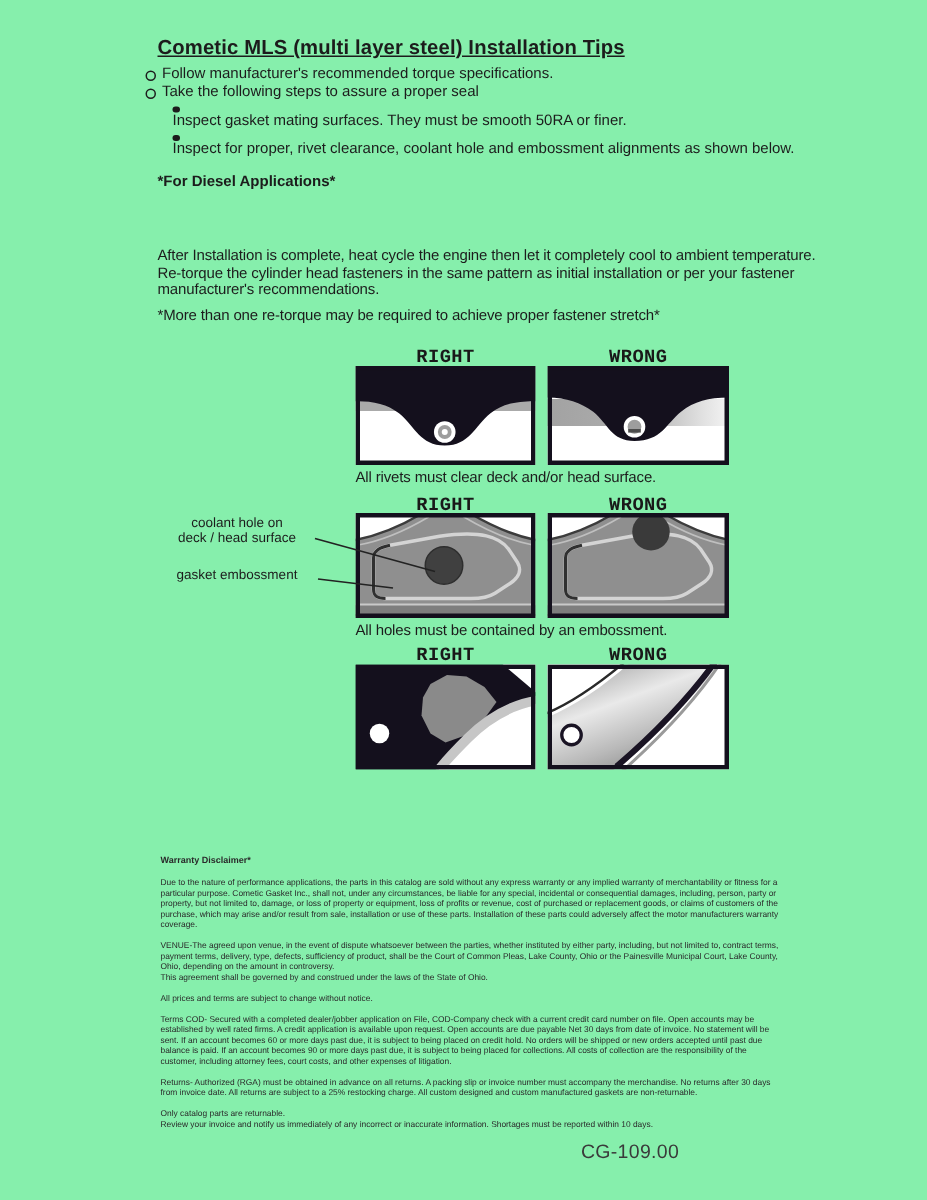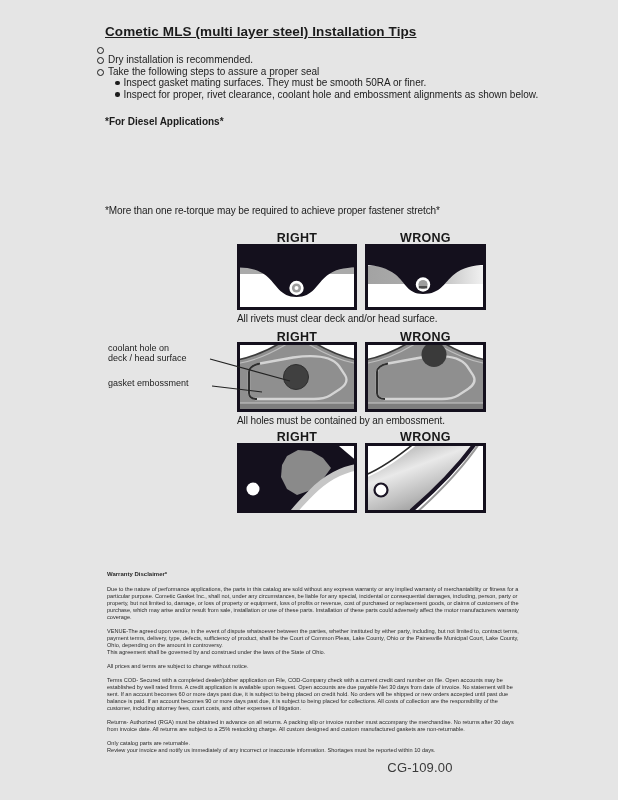--- a/index.html
+++ b/index.html
@@ -1,74 +1,72 @@
 <!DOCTYPE html>
 <html><head>
 <meta charset="utf-8">
 <style>
   html,body{margin:0;padding:0;background:#ffffff;}
   body{width:618px;height:800px;overflow:hidden;font-family:"Liberation Sans","DejaVu Sans",sans-serif;color:#1c1c1c;position:relative;}
-  .page{position:absolute;inset:0;background:#e5e5e5;}
+  .page{position:absolute;inset:0;background:#86efac;}
   .abs{position:absolute;}
   
   .title{left:105px;top:24px;font-size:13.5px;font-weight:bold;text-decoration:underline;letter-spacing:.1px;}
   
   .tips{left:97px;top:44px;width:460px;font-size:10px;line-height:11.7px;}
   .tip{display:flex;align-items:flex-start;}
   .tip .mk{width:5px;height:5px;border:1px solid #1c1c1c;border-radius:50%;margin:3px 4px 0 0;flex:none;}
-  .subtip{display:flex;align-items:flex-start;margin-left:18px;}
+  .subtip{display:flex;align-items:flex-start;margin-left:18px;flex-direction:column;}
   .subtip .mk2{width:4.5px;height:4.5px;background:#1c1c1c;border-radius:50%;margin:3.2px 4px 0 0;flex:none;}
   
   .dheading{left:105px;top:116px;font-size:10px;font-weight:bold;}
   .dpara{left:105px;width:452px;font-size:10px;line-height:11.6px;letter-spacing:-.1px;}
   .p1{top:133px;} .p2{top:165px;} .pnote{top:205px;}
   
-  .rw-label{width:120px;text-align:center;font-size:12.5px;font-weight:700;letter-spacing:.3px;color:#191919;}
+  .rw-label{width:120px;text-align:center;font-size:12.5px;font-weight:700;letter-spacing:.3px;color:#191919;font-family:Liberation Mono, monospace;}
   .panel{display:block;}
   .caption{left:237px;font-size:10px;line-height:10.8px;letter-spacing:-.1px;}
-  .annot{font-size:9px;line-height:9.8px;text-align:left;width:100px;color:#1c1c1c;}
+  .annot{font-size:9px;line-height:9.8px;text-align:center;width:100px;color:#1c1c1c;}
   
   .legal{left:107px;top:571px;width:413px;font-size:5.6px;line-height:7px;color:#2a2a2a;}
   .legal .lh{font-weight:bold;font-size:6px;margin:0 0 7.5px 0;}
   .legal p{margin:0 0 7px 0;}
   .legal p.tight{margin-bottom:0;}
   .legal p.cont{margin-top:0;}
   
   .pagenum{left:330px;top:760px;width:180px;text-align:center;font-size:13px;color:#3a3a3a;letter-spacing:.2px;}
 </style>
 </head>
 <body>
 
 <div class="page">
 
   <div class="abs title">Cometic MLS (multi layer steel) Installation Tips</div>
 
   <div class="abs tips">
     <div class="tip">
         <span class="mk"></span>
-      </div>
-    <div class="tip">
-        <span class="mk"></span>
-        <span>Dry installation is recommended.</span>
+        <span>Follow manufacturer's recommended torque specifications.</span>
       </div>
     <div class="tip">
         <span class="mk"></span>
         <span>Take the following steps to assure a proper seal</span>
       </div>
     <div class="subtip">
         <span class="mk2"></span>
         <span>Inspect gasket mating surfaces.  They must be smooth 50RA or finer.</span>
       </div>
     <div class="subtip">
         <span class="mk2"></span>
         <span>Inspect for proper, rivet clearance, coolant hole and embossment alignments as shown below.</span>
       </div>
   </div>
 
   <div class="abs dheading">*For Diesel Applications*</div>
+  <div class="abs dpara p2">After Installation is complete, heat cycle the engine then let it completely cool to ambient temperature. Re-torque the cylinder head fasteners in the same pattern as initial installation or per your fastener manufacturer's recommendations.</div>
   <div class="abs dpara pnote">*More than one re-torque may be required to achieve proper fastener stretch*</div>
 
   <div class="abs rw-label" style="left:237px;top:231px;">RIGHT</div>
   <div class="abs rw-label" style="left:365px;top:231px;width:121px;">WRONG</div>
 
   <svg class="abs panel" style="left:237px;top:244px;" width="120" height="66" viewBox="0 0 120 66">
     <rect x="0" y="0" width="120" height="66" fill="#ffffff"></rect>
     <rect x="0" y="23.5" width="120" height="6.5" fill="#aaaaaa"></rect>
     <path d="M0,0 H120 V23.5 C106,23.5 98,25.5 90,31.5 C79,40.5 76,53 59.5,53 C43,53 40,40.5 29,31.5 C21,25.5 13,23.5 0,23.5 Z" fill="#14101d"></path>
     <circle cx="59.5" cy="44" r="7.2" fill="#ffffff"></circle>

